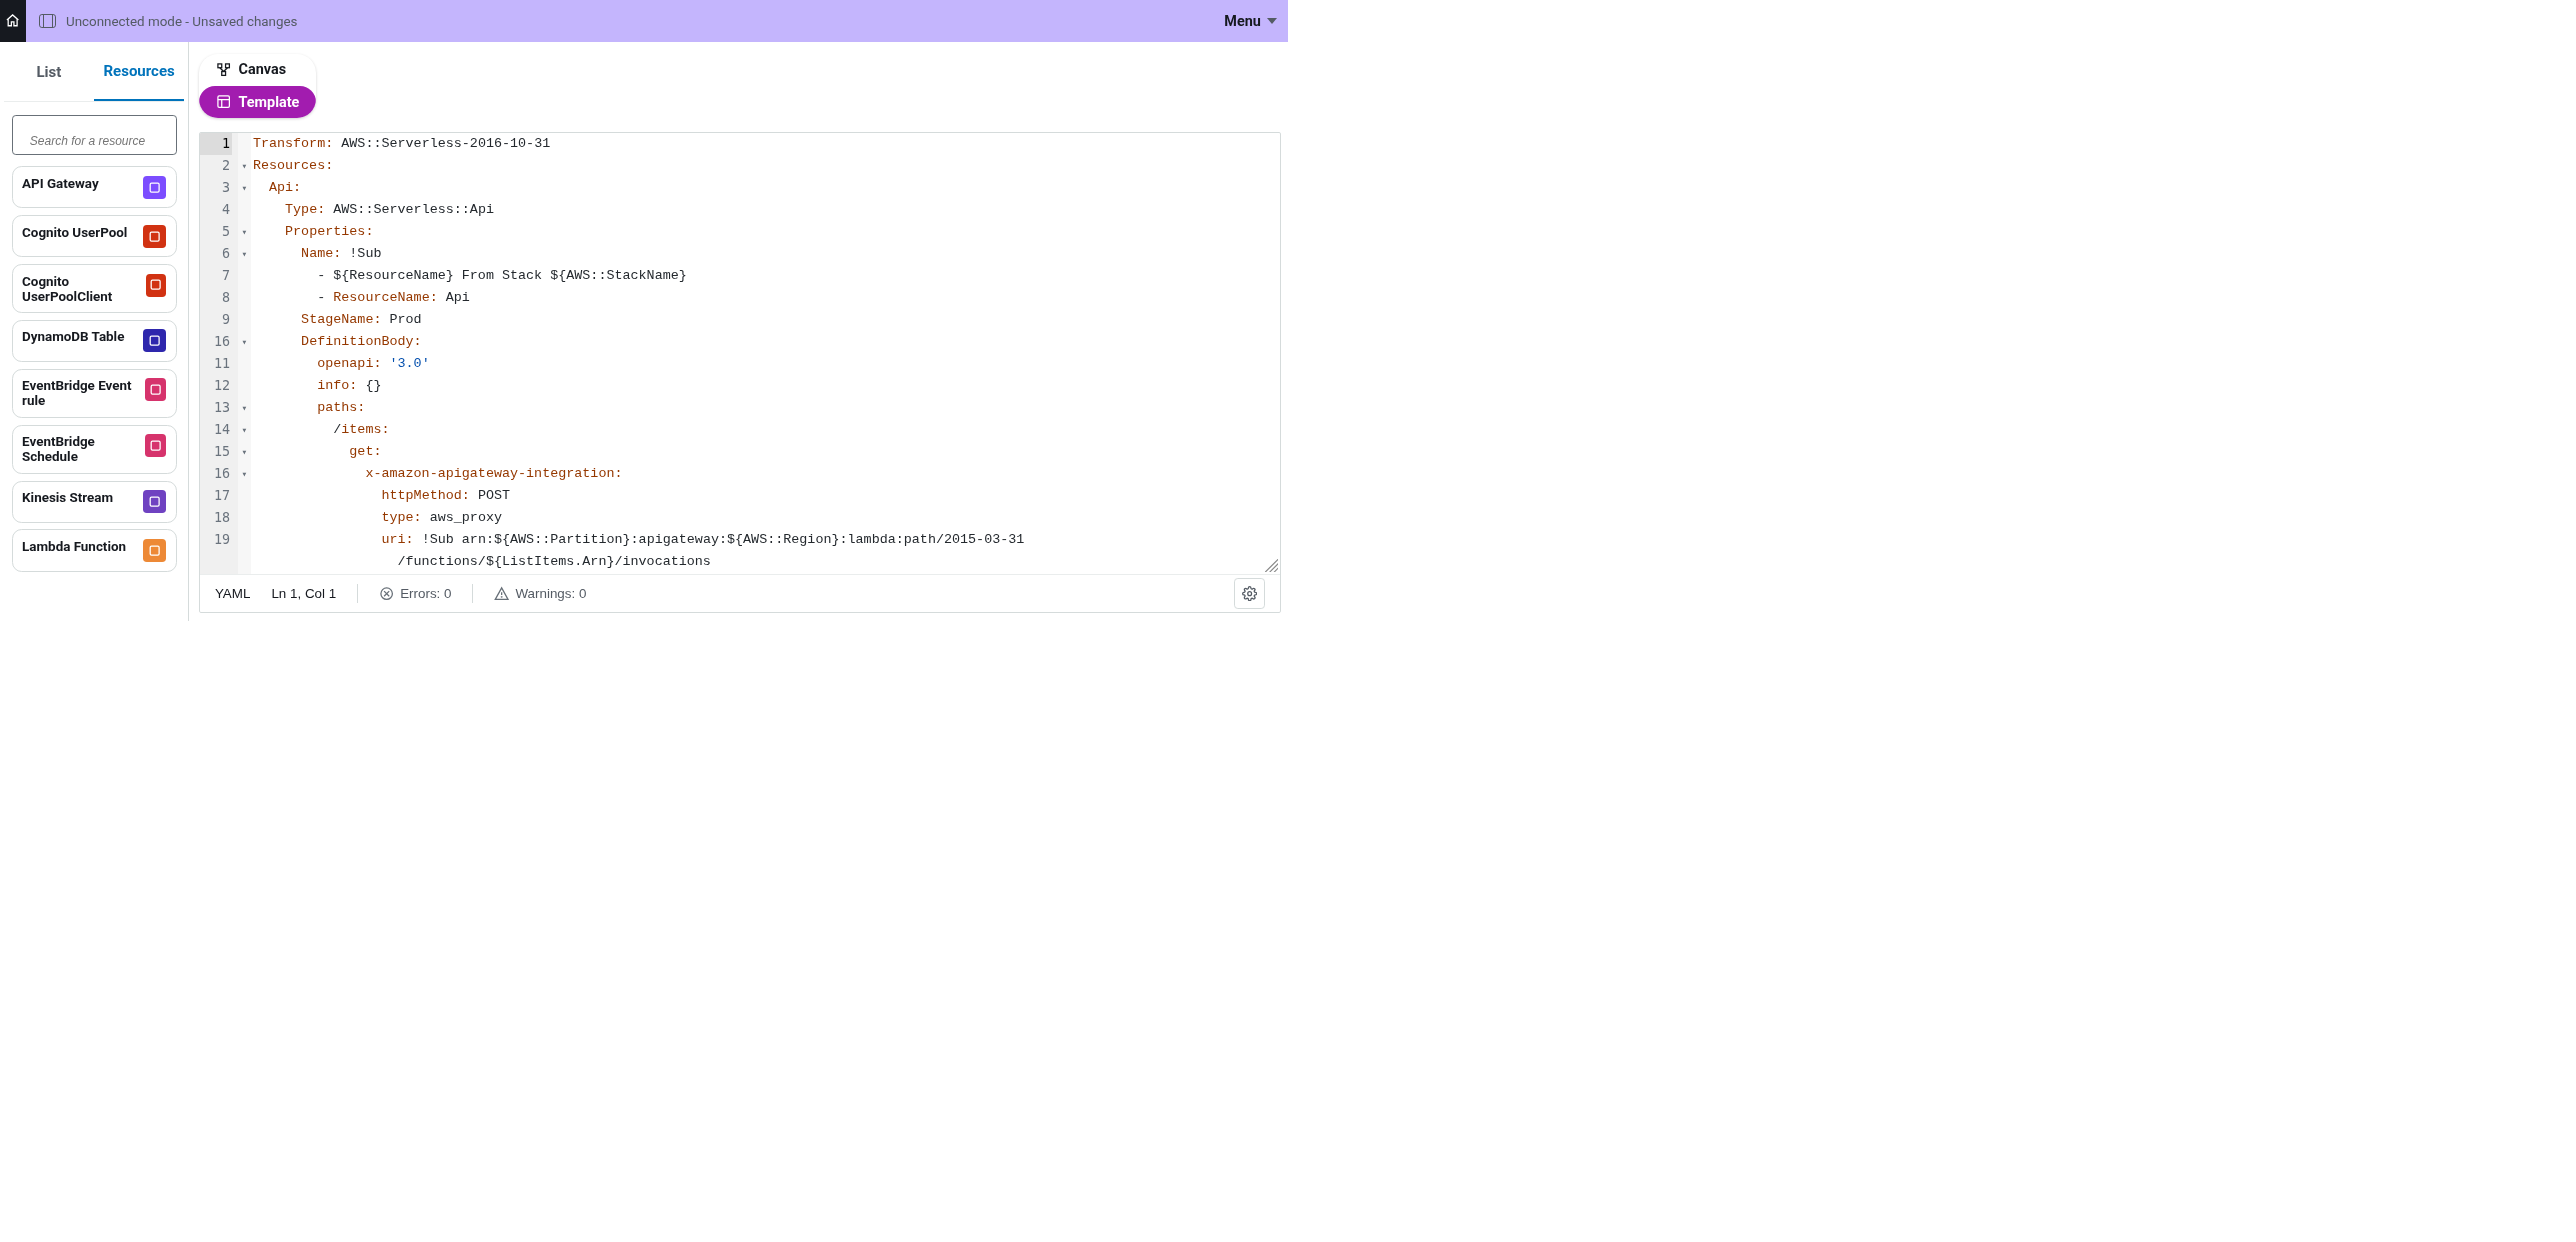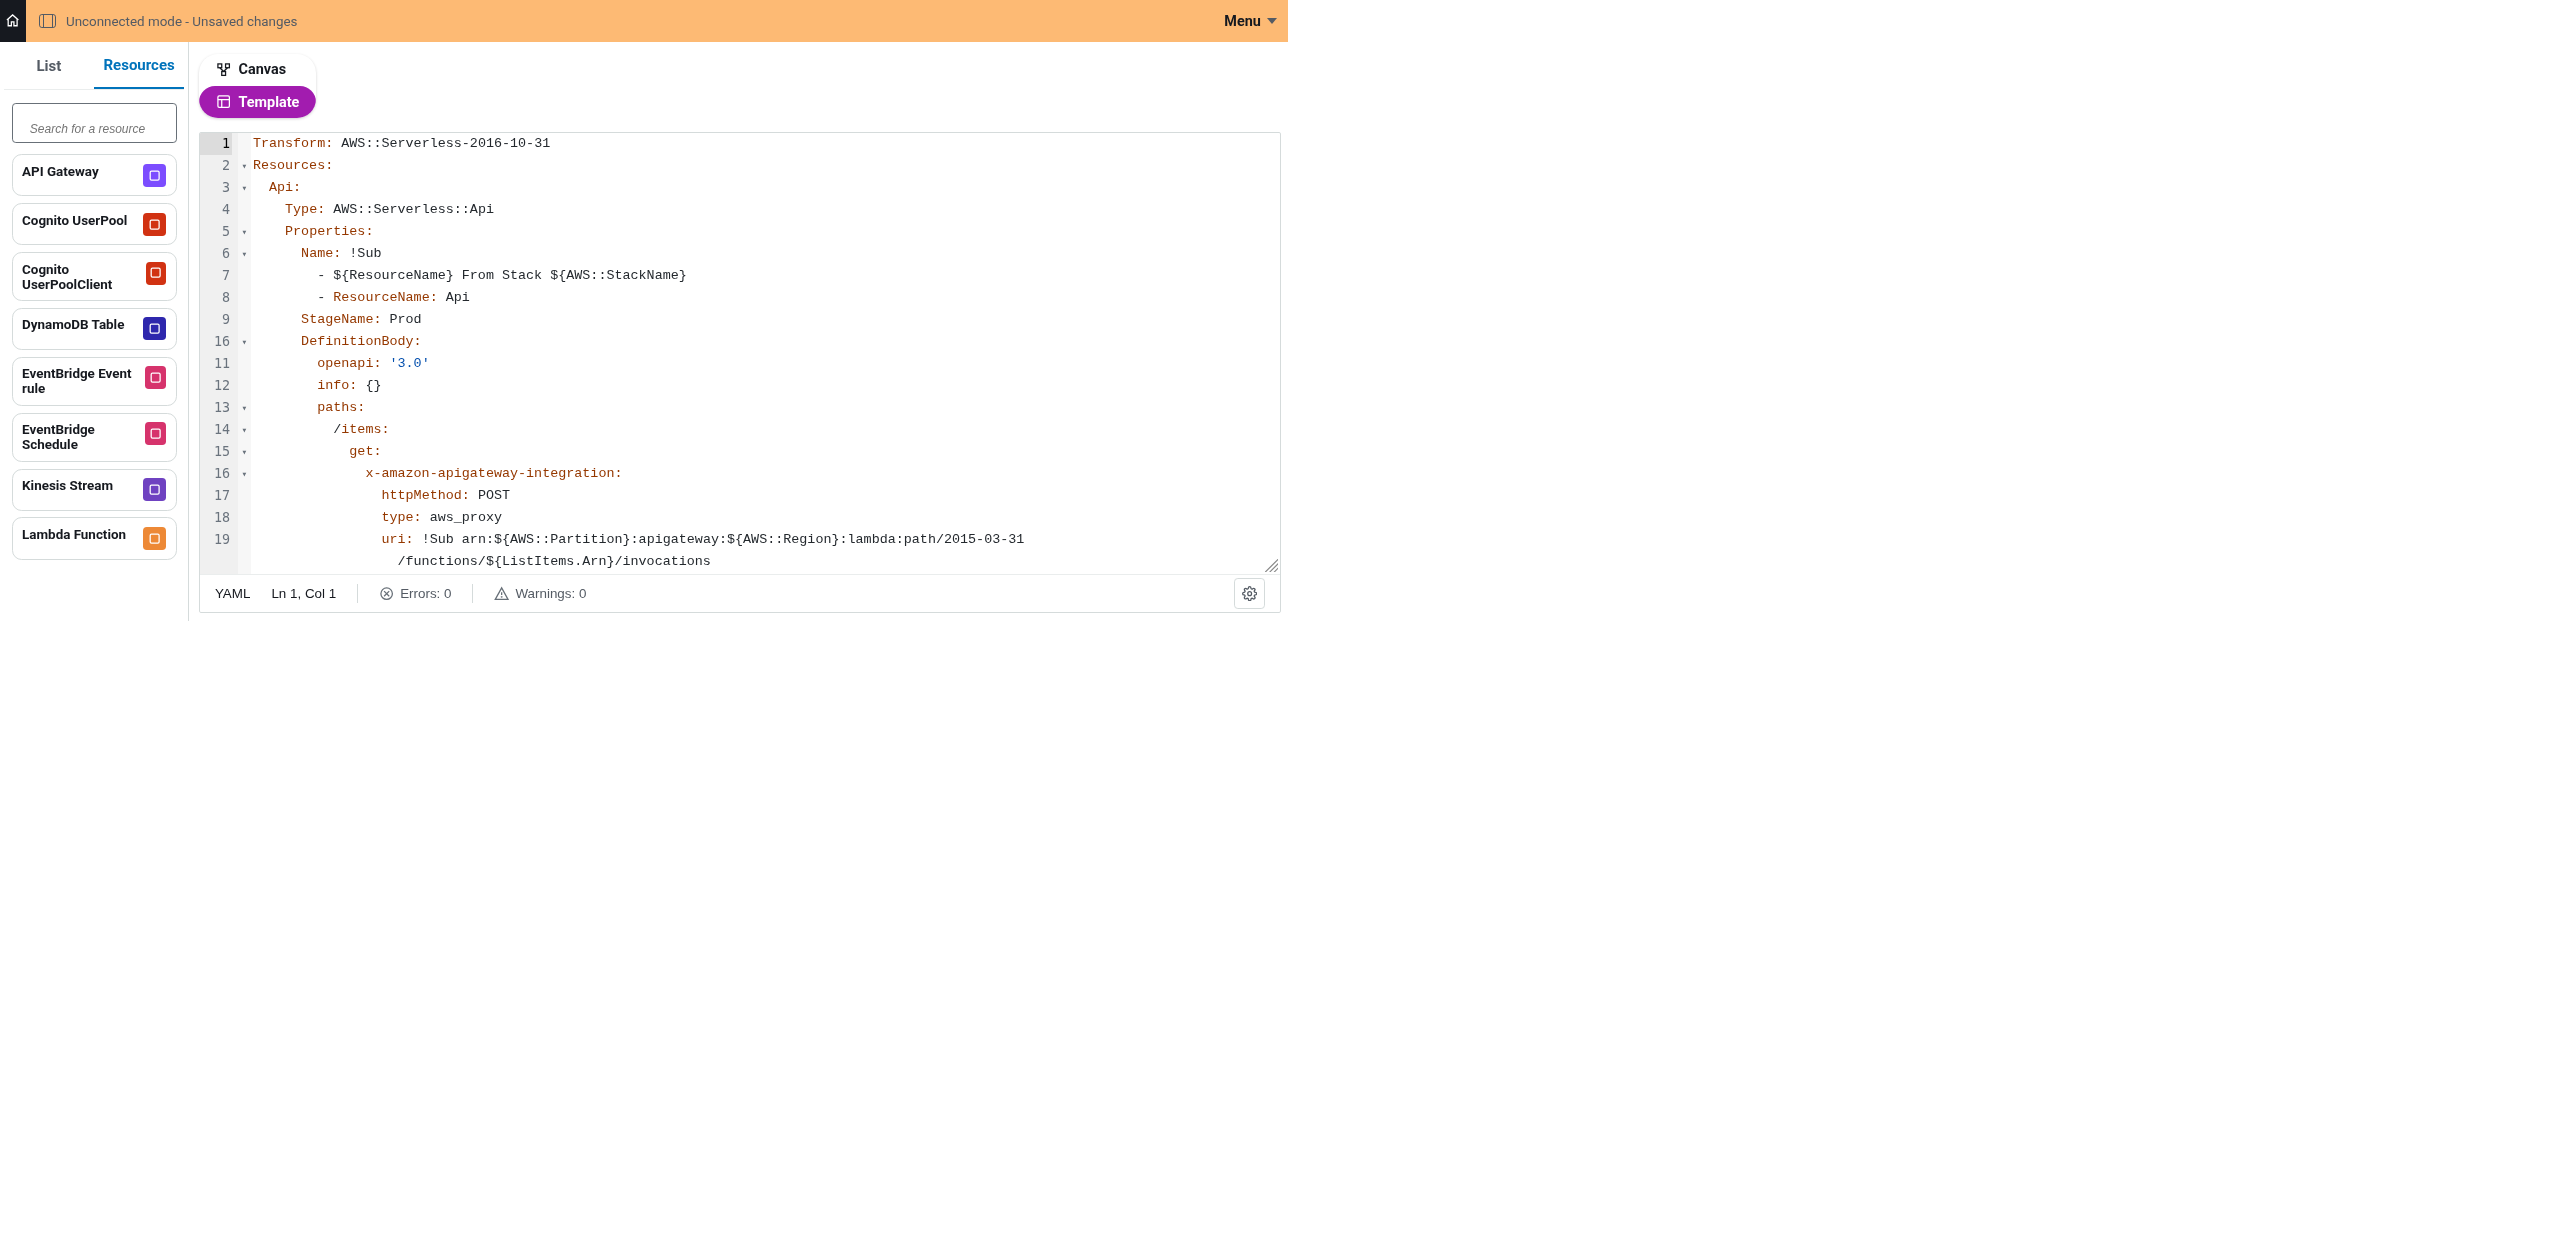--- a/index.html
+++ b/index.html
@@ -6,21 +6,21 @@
   body {
     font-family: -apple-system, BlinkMacSystemFont, "Segoe UI", Roboto, Helvetica, Arial, sans-serif;
     background: #fff;
     color: #16191f;
     font-size: 15.3px;
     width: 1288px;
     height: 621px;
   }
   .topbar {
     height: 42px;
-    background: #fdba74;
+    background: #c4b5fd;
     display: flex;
     align-items: center;
     position: relative;
   }
   .home-btn {
     width: 26px;
     height: 42px;
     background: #16191f;
     display: flex;
     align-items: center;
@@ -28,21 +28,21 @@
     color: #fff;
   }
   .mode-area { display: flex; align-items: center; gap: 9.6px; margin-left: 13.4px; color: #545b64; font-size: 13.4px; }
   .mode-icon { width: 17px; height: 13.4px; border: 1.9px solid #545b64; border-radius: 2.9px; position: relative; }
   .mode-icon::after { content:""; position:absolute; inset:0; border-left:1.9px solid #545b64; border-right:1.9px solid #545b64; left:2.9px; right:2.9px; }
   .menu-btn { position: absolute; right: 11.5px; top: 0; height: 42px; display:flex; align-items:center; gap:5.7px; color:#16191f; font-weight:700; font-size:14.4px; cursor:pointer; }
   .menu-caret { width:0; height:0; border-left:5.7px solid transparent; border-right:5.7px solid transparent; border-top:6.7px solid #545b64; }
 
   .main { display:flex; height: calc(621px - 42px); }
   .sidebar { width: 189px; border-right: 1px solid #d5dbdb; display:flex; flex-direction:column; }
-  .tabs { display:flex; height: 48px; border-bottom: 1px solid #eaeded; margin: 0 3.8px; }
+  .tabs { display:flex; height: 60px; border-bottom: 1px solid #eaeded; margin: 0 3.8px; }
   .tab { flex:1; display:flex; align-items:center; justify-content:center; font-weight:700; font-size:15px; color:#545b64; cursor:pointer; }
   .tab.active { color:#0073bb; border-bottom: 2.9px solid #0073bb; }
   .search-wrap { padding: 13.4px 11.5px 7.7px; }
   .search-box { display:flex; align-items:center; gap:7.7px; border:1.9px solid #687078; border-radius:3.8px; padding: 5.7px 9.6px; }
   .search-icon { width:15.3px; height:15.3px; }
   .search-input { border:none; outline:none; flex:1; font-size:12px; font-style:italic; color:#0c4a6e; background:transparent;margin-top:12px; }
   .resource-list { padding: 3.8px 11.5px 11.5px; overflow:hidden; }
   .res-item { border:1px solid #d5dbdb; border-radius:9.6px; padding: 8.6px 9.6px; margin-bottom: 6.7px; display:flex; align-items:flex-start; justify-content:space-between; cursor:grab; background:#fff; }
   .res-item .label { font-weight:700; font-size:13.4px; color:#16191f; }
   .res-icon { width:23px; height:23px; border-radius:3.8px; display:flex; align-items:center; justify-content:center; position:relative; }

